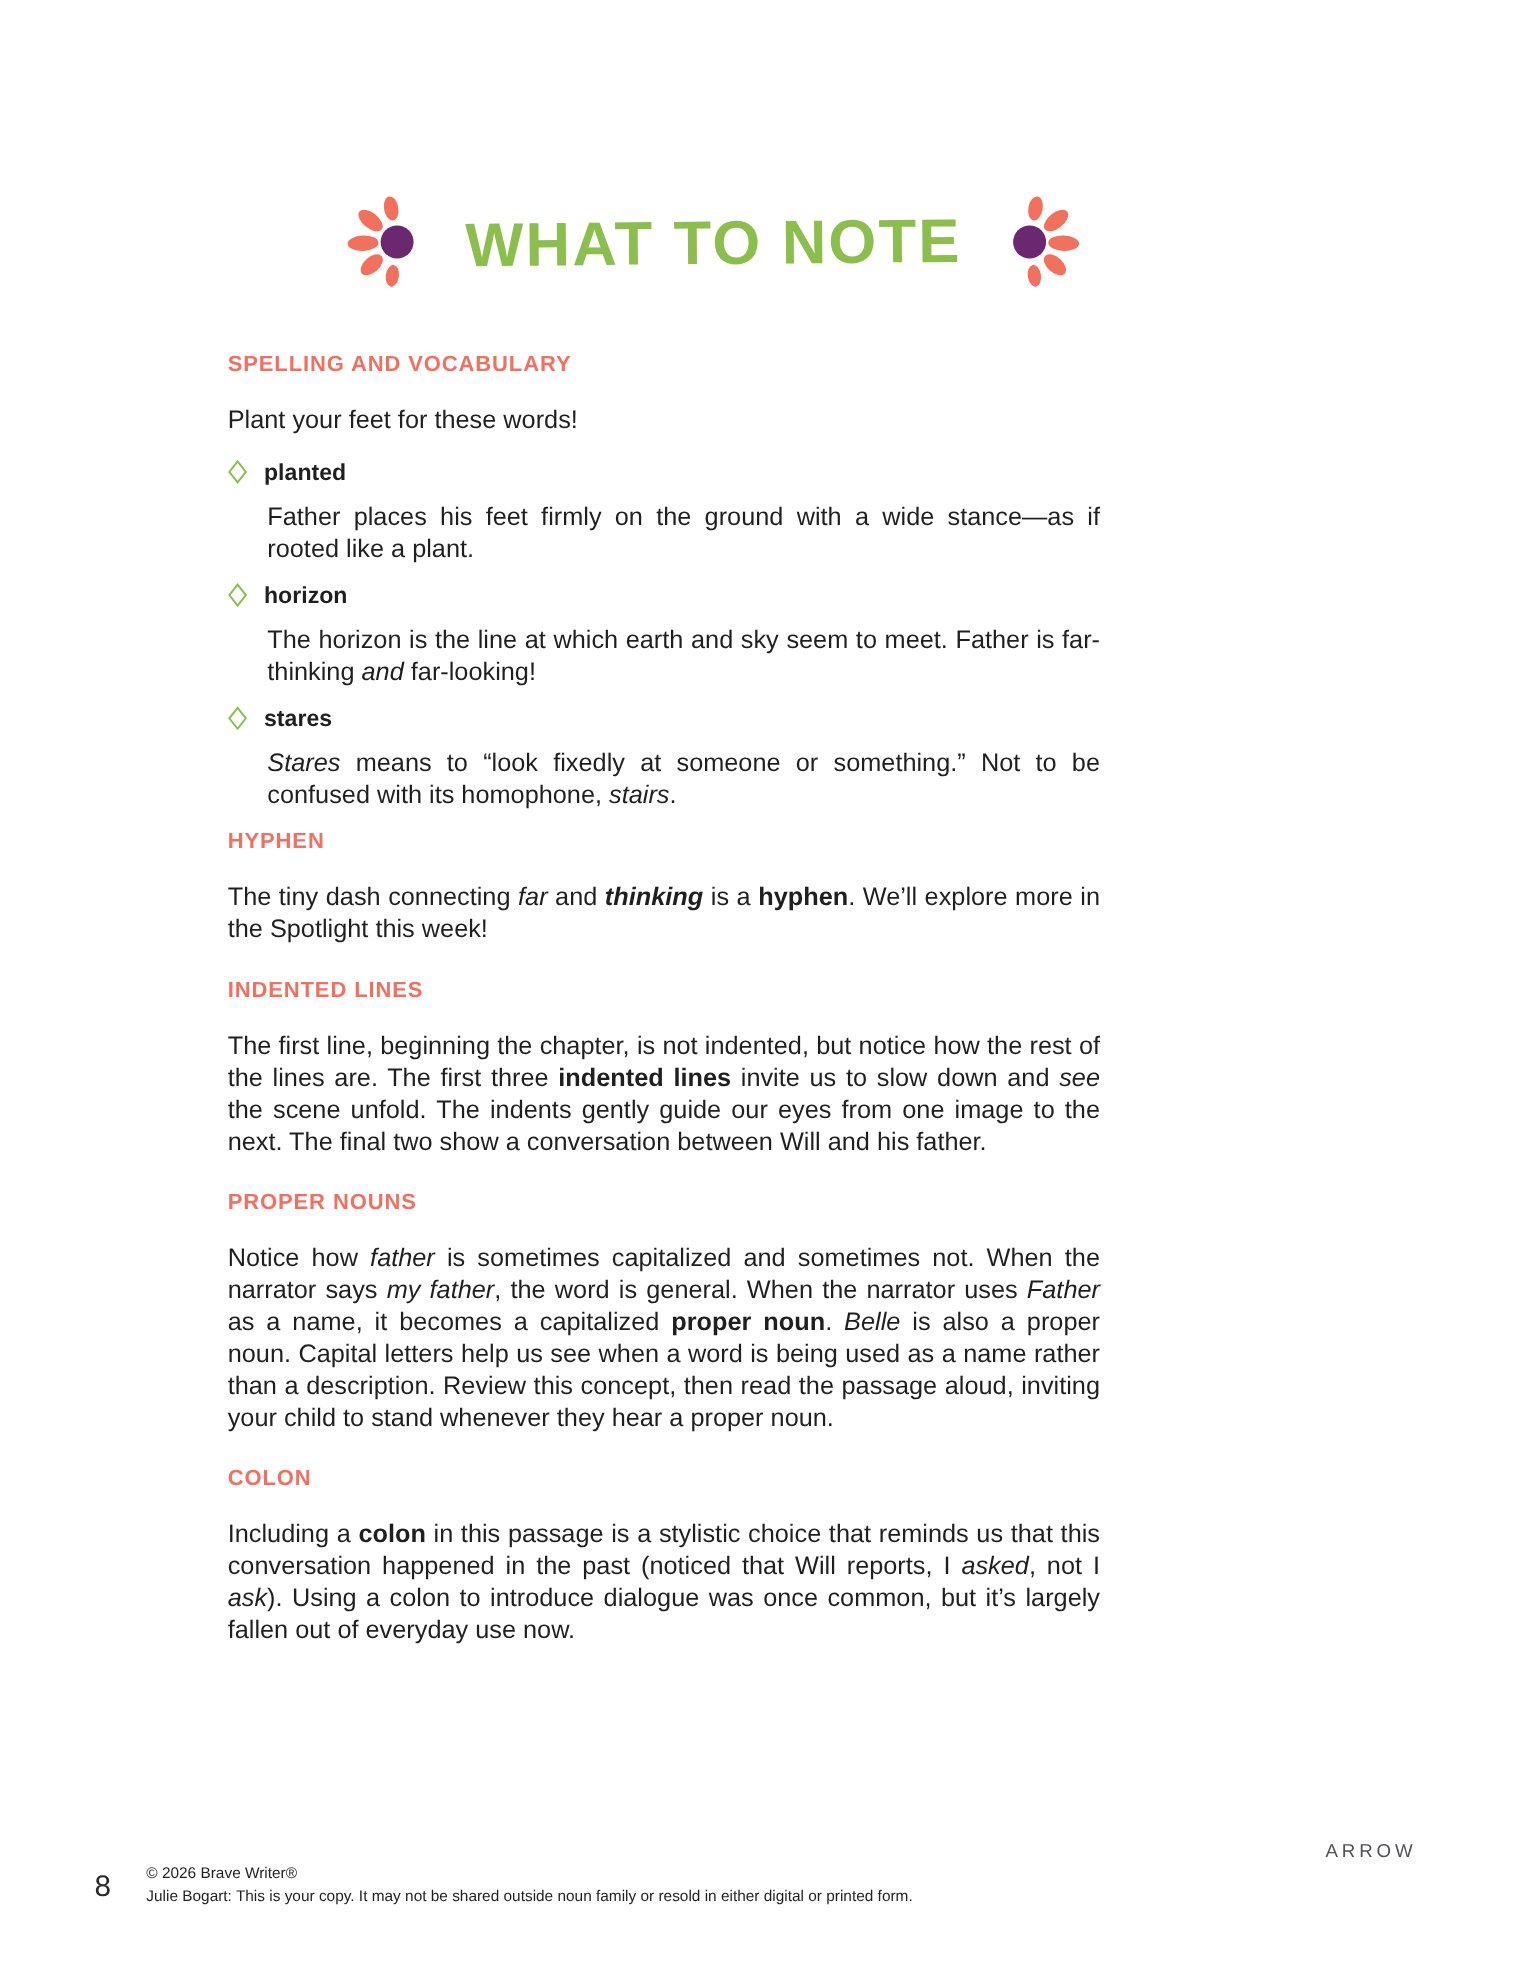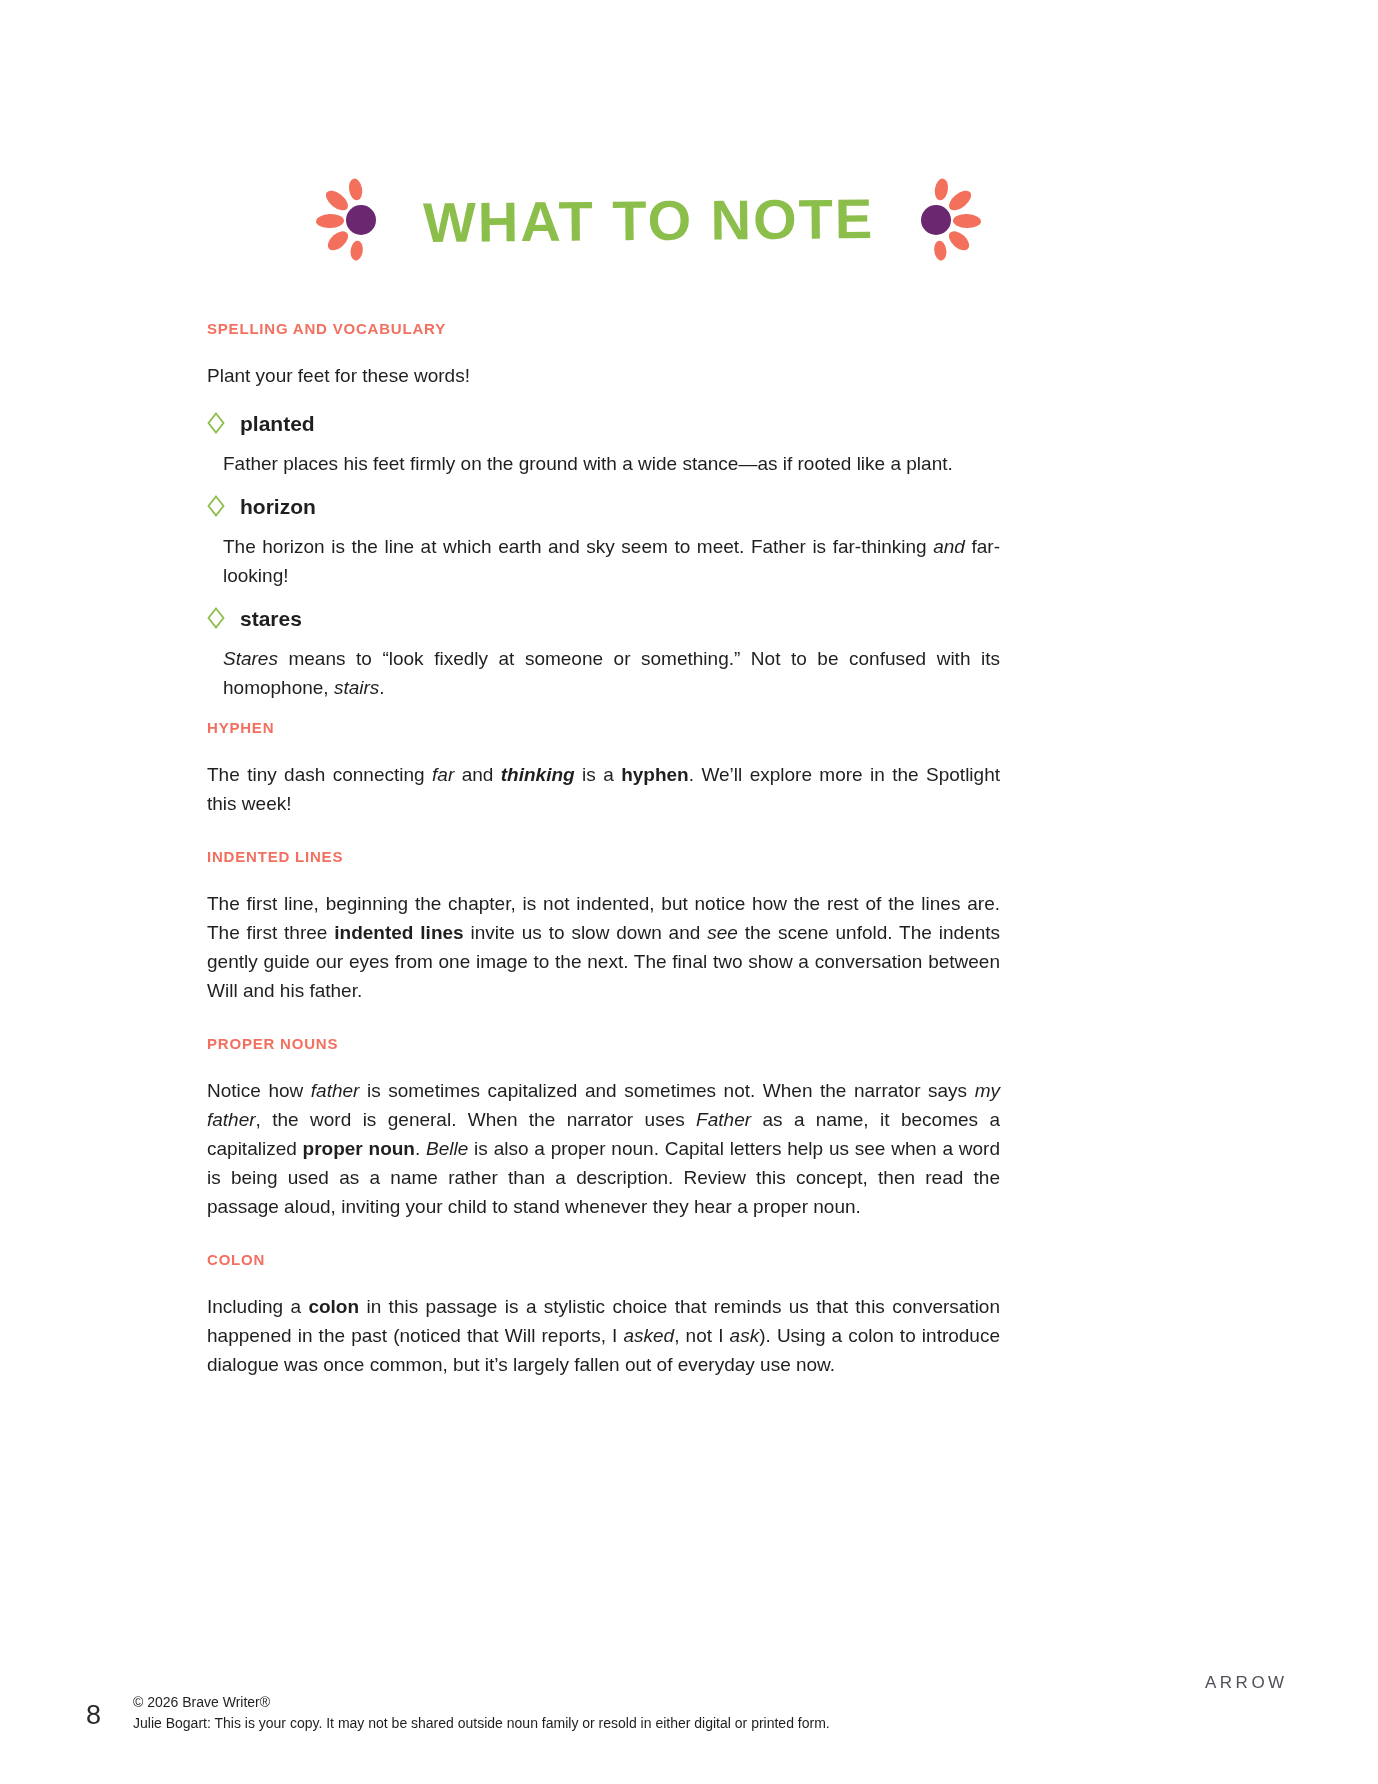--- a/index.html
+++ b/index.html
@@ -33,39 +33,39 @@
     transform: rotate(-0.5deg);
   }
   .flower { flex: 0 0 auto; }
 
   
   .content {
     position: absolute; top: 320px; left: 207px; width: 793px;
   }
   h2.section-heading {
     color: #f2705f;
-    font-size: 15px; font-weight: 700; letter-spacing: 0.8px;
+    font-size: 20px; font-weight: 700; letter-spacing: 0.8px;
     margin: 0 0 24px 0;
   }
   h2.section-heading.spaced { margin-top: 14px; }
   p.body {
-    font-size: 19px; line-height: 29px;
+    font-size: 23px; line-height: 29px;
     text-align: justify;
     margin: 0 0 30px 0;
   }
   p.intro { text-align: left; margin-bottom: 22px; }
 
   .vocab-item { margin: 0 0 12px 0; }
   .term-row {
     display: flex; gap: 15px;
     margin: 0 0 13px 0;
   }
   .term { font-size: 21px; font-weight: 700; }
   .vocab-item p.desc {
-    margin-left: 16px; margin-bottom: 17px;
+    margin-left: 36px; margin-bottom: 17px;
   }
 
   
   .footer-page-number {
     position: absolute; left: 86px; top: 1700px;
     font-size: 27px; color: #2a2a2a;
   }
   .footer-copyright {
     position: absolute; left: 133px; top: 1692px;
     font-size: 14px; line-height: 21px; color: #1f1f1f;

